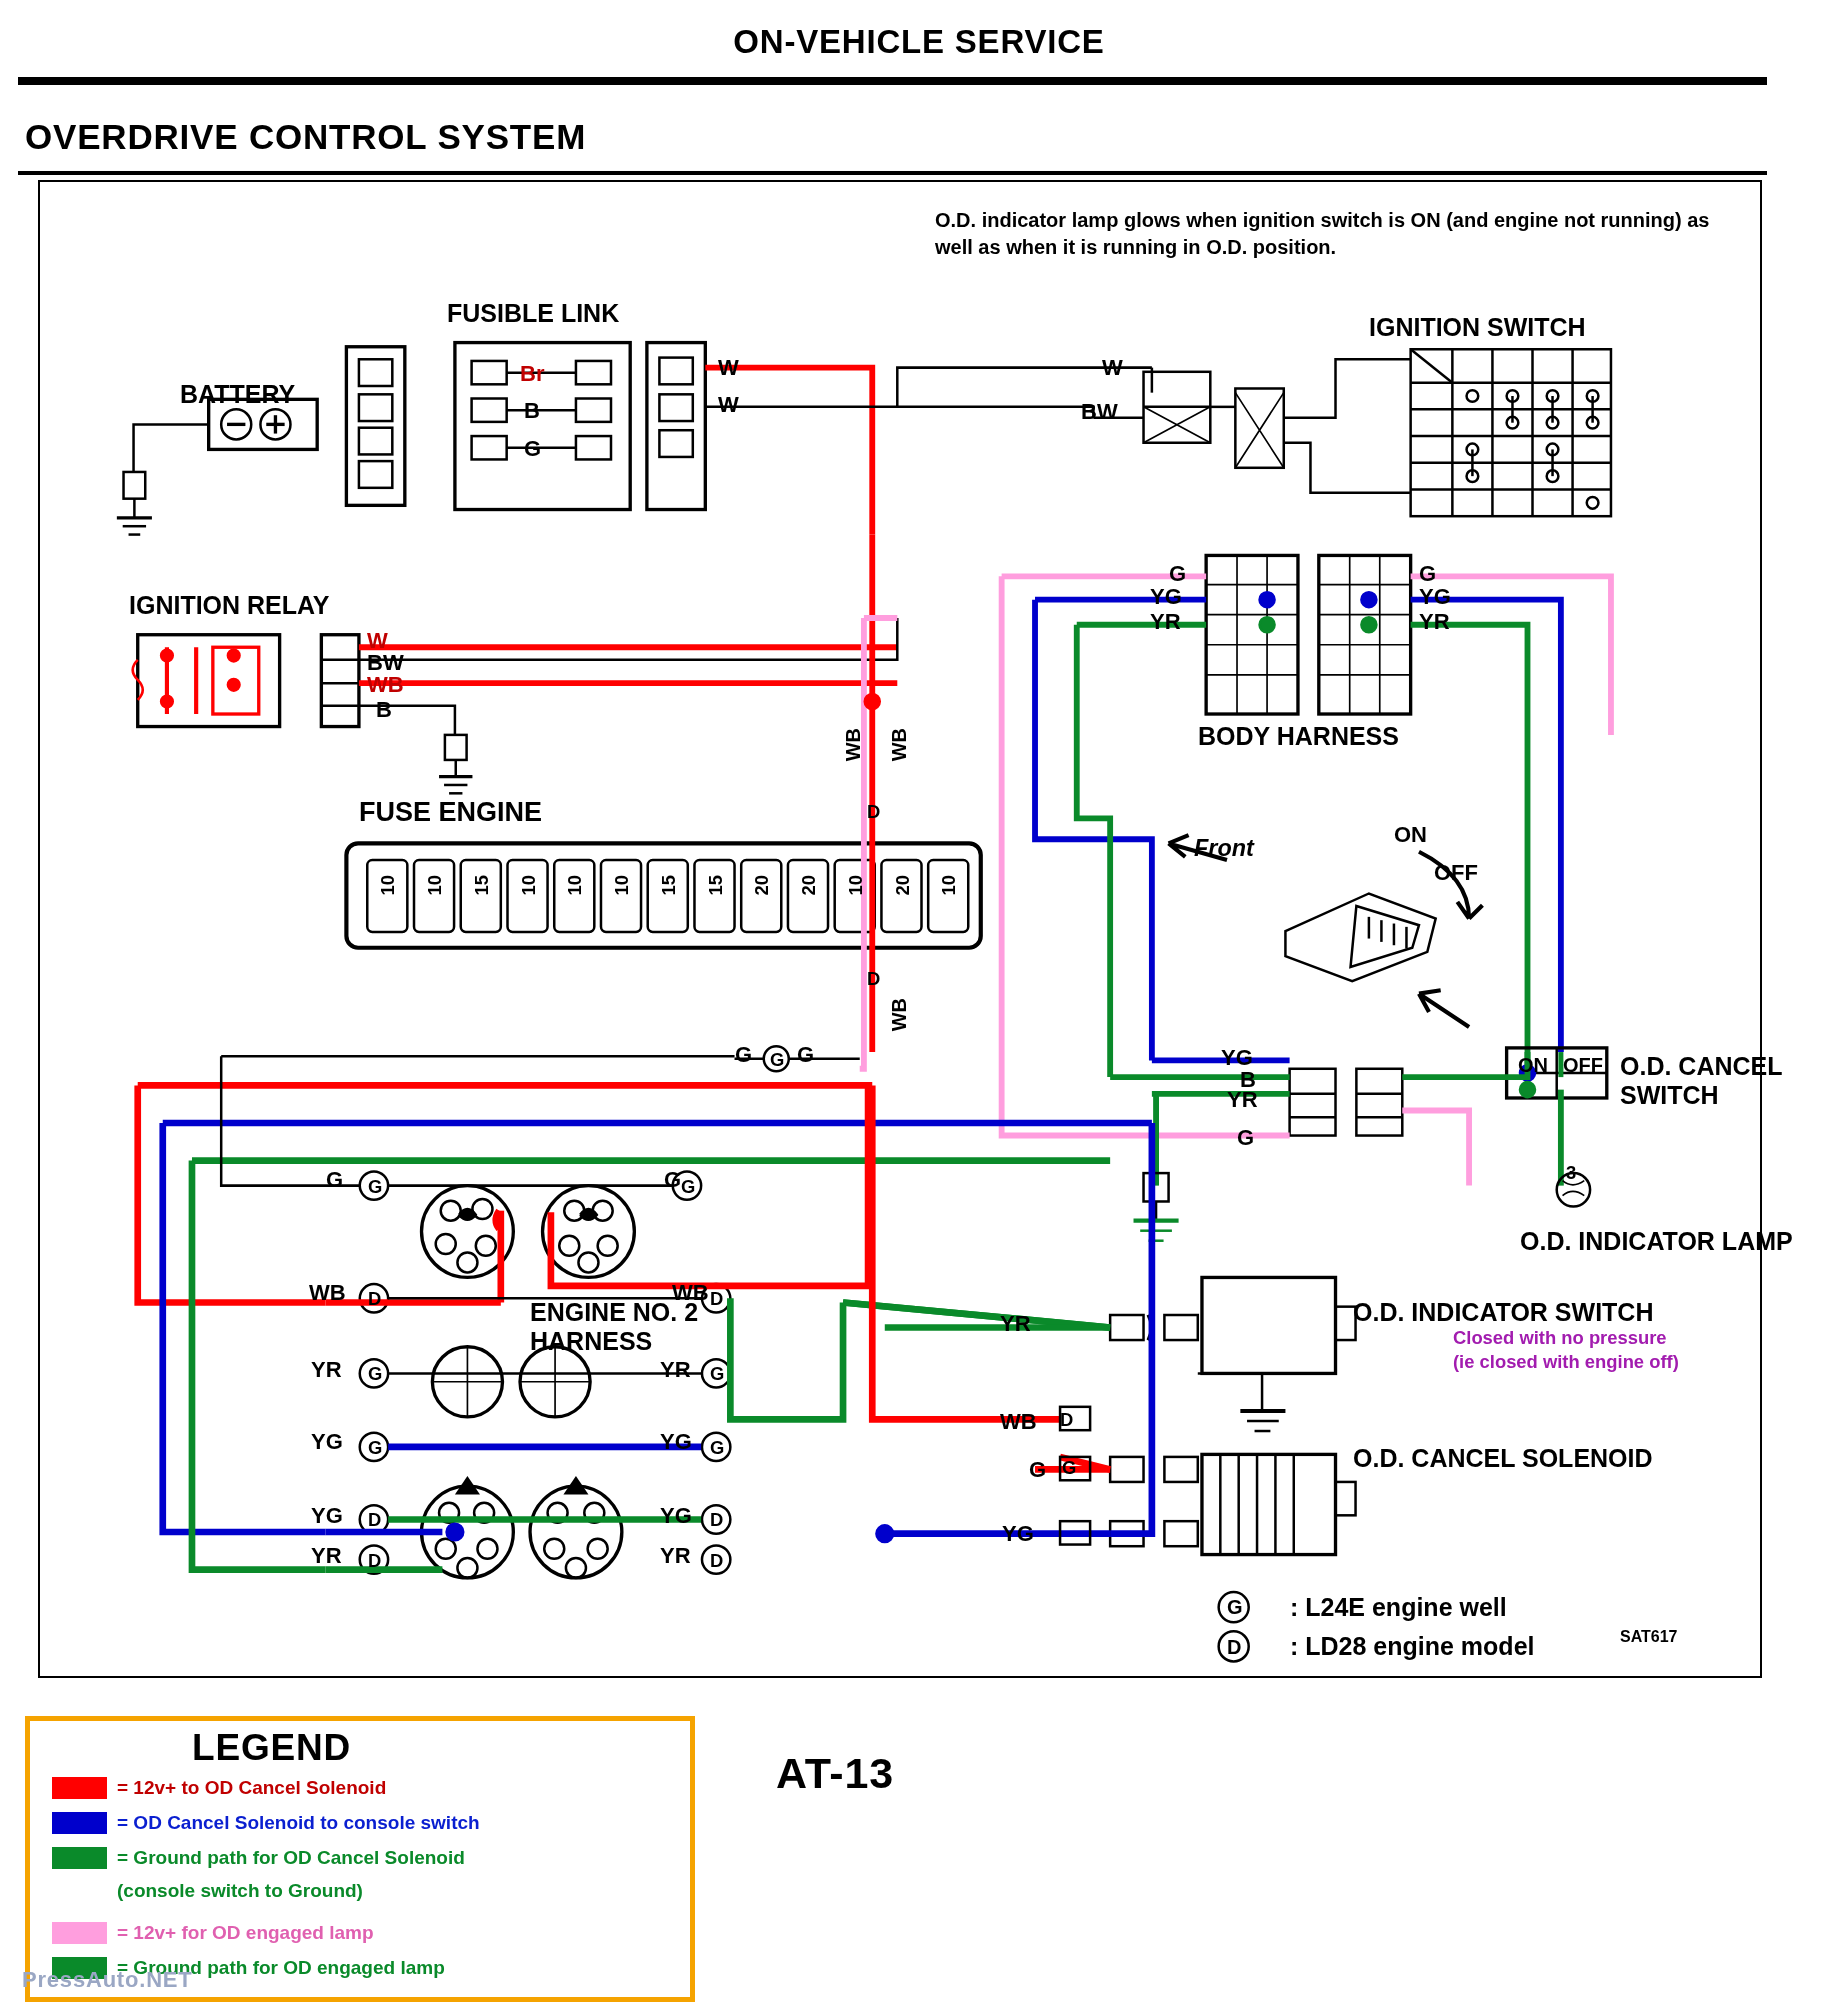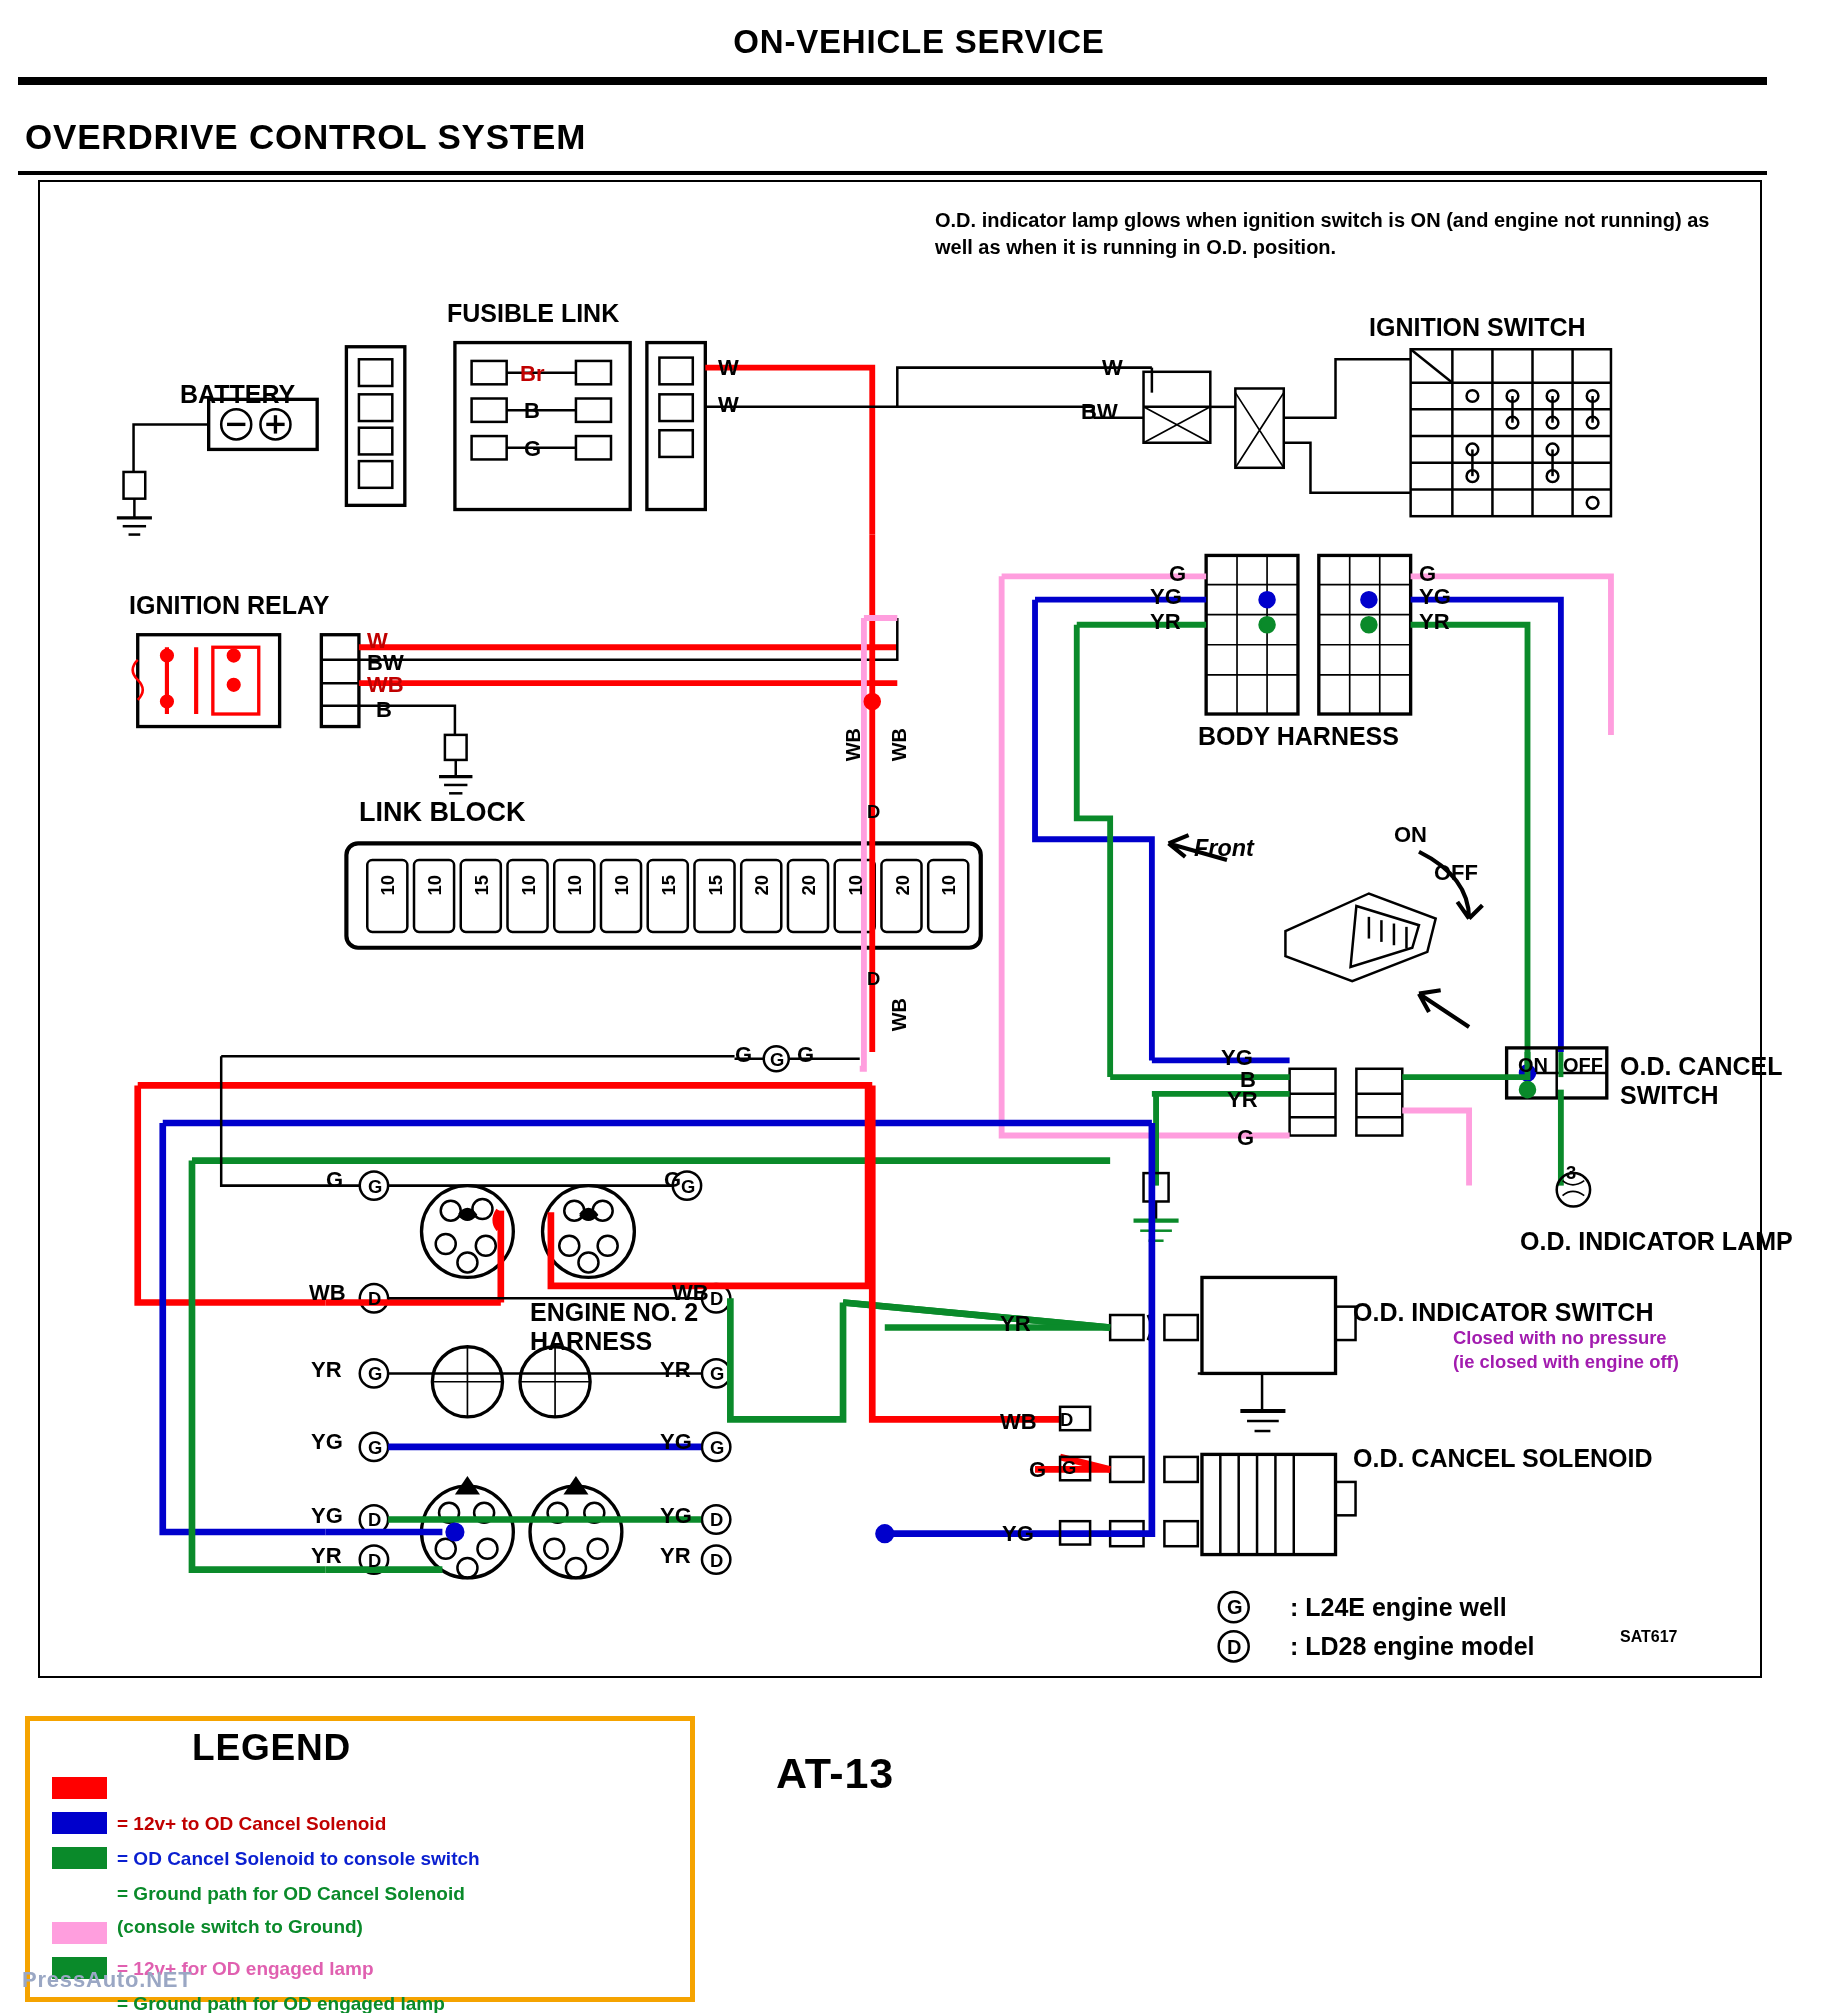--- a/index.html
+++ b/index.html
@@ -13,21 +13,21 @@
   .note{position:absolute;left:935px;top:207px;width:801px;font-size:20px;font-weight:bold;line-height:1.33;}
   .lbl{position:absolute;font-weight:bold;}
   .t24{font-size:20px;}
   .t22{font-size:18.4px;}
   .t26{font-size:22px;}
   .t28{font-size:23.4px;}
   .t30{font-size:25px;}
   .vert{writing-mode:vertical-rl;transform:rotate(180deg);}
   .legend{position:absolute;left:25px;top:1716px;width:660px;height:276px;border:5.8px solid #f5a300;background:#fff;}
   .legend-title{position:absolute;left:192px;top:1727px;font-size:37px;font-weight:bold;letter-spacing:0.8px;}
-  .lg-row{position:absolute;font-size:19px;font-weight:bold;margin-top:36px;}
+  .lg-row{position:absolute;font-size:19px;font-weight:bold;}
   .swatch{position:absolute;width:55px;height:22px;}
   .atnum{position:absolute;left:776px;top:1749px;font-size:43px;font-weight:bold;letter-spacing:0.8px;}
   .sat{position:absolute;left:1620px;top:1628px;font-size:16px;font-weight:bold;}
   .wm{position:absolute;left:22px;top:1967px;font-size:22px;font-weight:bold;color:#9aa7c4;letter-spacing:0.8px;}
   .blue-note{position:absolute;font-size:18.4px;font-weight:bold;color:#a21caf;line-height:1.3;}
   svg{position:absolute;left:0;top:0;}
 </style>
 </head>
 <body>
 
@@ -383,21 +383,21 @@
     <g stroke="#000" stroke-width="3" fill="none">
       <rect x="1270" y="1685" width="36" height="28"></rect>
       <rect x="1270" y="1745" width="36" height="28"></rect>
       <rect x="1270" y="1822" width="36" height="28"></rect>
     </g>
   </svg>
 
   <div class="lbl t30" style="left:180px;top:361px;margin-top:19px;">BATTERY</div>
   <div class="lbl t30" style="left:447px;top:299px;">FUSIBLE LINK</div>
   <div class="lbl t30" style="left:129px;top:591px;">IGNITION RELAY</div>
-  <div class="lbl t32" style="left:359px;top:797px;font-size:27px;">LINK BLOCK</div>
+  <div class="lbl t32" style="left:359px;top:797px;font-size:27px;">FUSE ENGINE</div>
   <div class="lbl t30" style="left:1369px;top:313px;">IGNITION SWITCH</div>
   <div class="lbl t30" style="left:1198px;top:722px;">BODY HARNESS</div>
   <div class="lbl t30" style="left:530px;top:1298px;width:192px;line-height:1.15;"><span>ENGINE NO. 2 HARNESS</span></div>
   <div class="lbl t30" style="left:1620px;top:1052px;line-height:1.15;"><span>O.D. CANCEL SWITCH</span></div>
   <div class="lbl t30" style="left:1520px;top:1227px;line-height:1.15;"><span>O.D. INDICATOR LAMP</span></div>
   <div class="lbl t30" style="left:1353px;top:1298px;line-height:1.15;"><span>O.D. INDICATOR SWITCH</span></div>
   <div class="lbl t30" style="left:1353px;top:1444px;line-height:1.15;"><span>O.D. CANCEL SOLENOID</span></div>
   <div class="lbl t28" style="left:1194px;top:835px;font-style:italic;">Front</div>
   <div class="lbl t26" style="left:1394px;top:822px;">ON</div>
   <div class="lbl t26" style="left:1434px;top:860px;">OFF</div>

